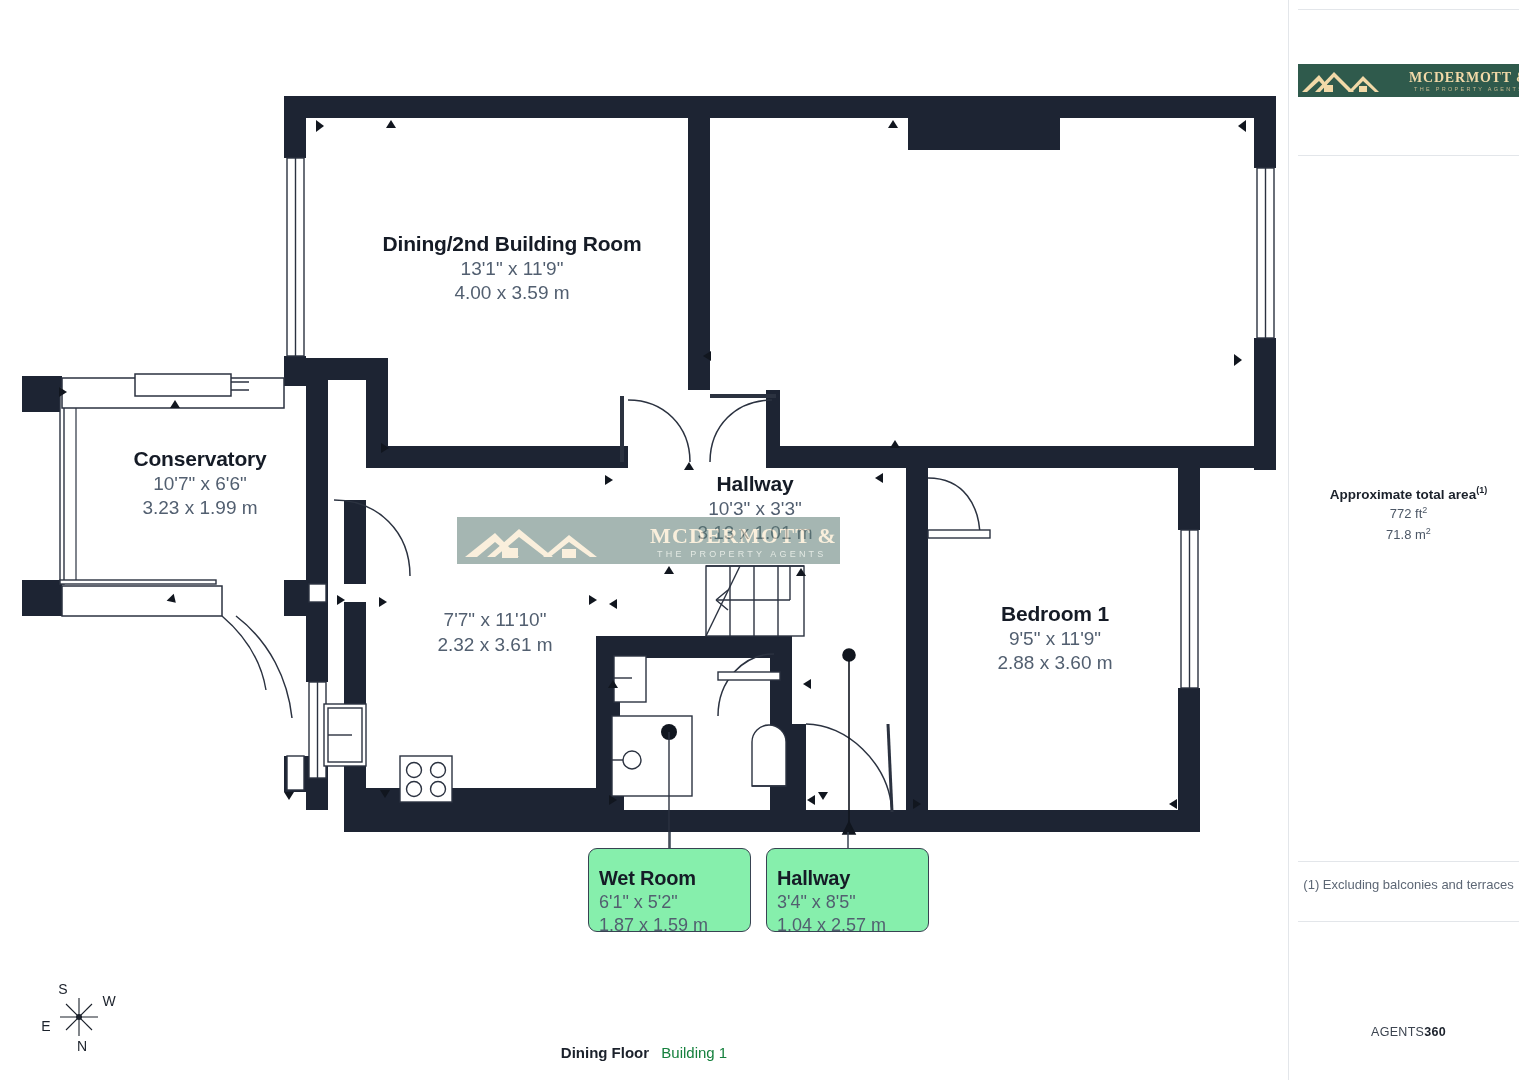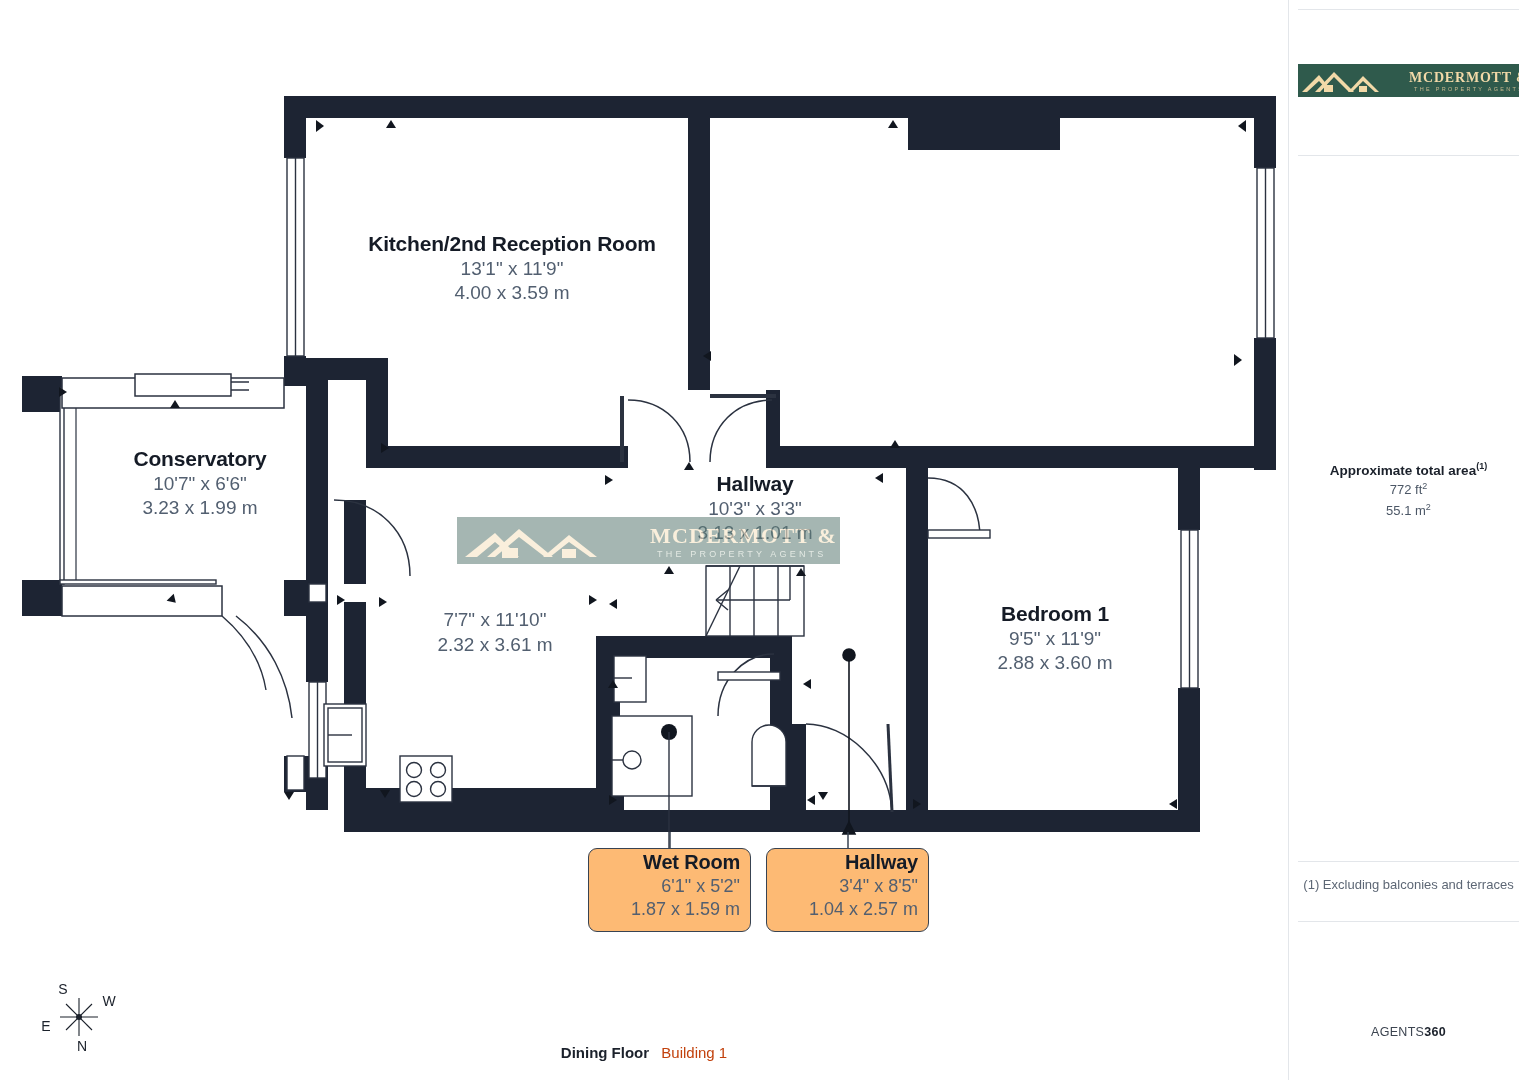--- a/index.html
+++ b/index.html
@@ -48,23 +48,23 @@
     color: #525f70;
     line-height: 1.3;
     font-weight: 400;
   }
 
   
   .callout {
     position: absolute;
     border: 1.6px solid #384352;
     border-radius: 9px;
-    background: #fdba74;
-    text-align: right;
-    padding: 2px 10px 9px 10px;
+    background: #86efac;
+    text-align: left;
+    padding: 18px 10px 9px 10px;
     box-sizing: border-box;
   }
   .callout .room-name { font-size: 20px; }
   .callout .room-dim { font-size: 18px; }
 
   
   #watermark {
     position: absolute;
     left: 457px; top: 517px;
     width: 383px; height: 47px;
@@ -78,21 +78,21 @@
 
   
   #floor-caption {
     position: absolute;
     left: 0; top: 1044px;
     width: 1288px;
     text-align: center;
     font-size: 15px;
   }
   #floor-caption .fc-floor { font-weight: bold; color: #1b212b; }
-  #floor-caption .fc-building { color: #c2410c; margin-left: 8px; }
+  #floor-caption .fc-building { color: #15803d; margin-left: 8px; }
 
   
   #side-panel {
     position: absolute;
     left: 1288px; top: 0;
     width: 239px;
     height: 1080px;
     background: #ffffff;
     border-left: 1px solid #e3e6ea;
     box-sizing: border-box;
@@ -119,20 +119,21 @@
     position: absolute;
     left: 9px; top: 460px;
     width: 221px;
     text-align: center;
   }
   #area-title {
     font-size: 13.5px;
     font-weight: bold;
     color: #1b212b;
     line-height: 1.4;
+    margin-top: 24px;
   }
   #area-title sup { font-size: 9px; font-weight: bold; }
   .area-value {
     font-size: 13px;
     color: #4c5766;
     line-height: 1.55;
   }
   .area-value sup { font-size: 9px; }
 
   #footnote {
@@ -370,21 +371,21 @@
         <path d="M843,834 l12,0 l-6,-12 Z"></path>
       </g>
 
       <g stroke="#384352" stroke-width="1.5">
         <line x1="670" y1="832" x2="670" y2="848"></line>
         <line x1="848" y1="832" x2="848" y2="848"></line>
       </g>
     </svg>
 
     <div class="room-label" style="left:352px; top:232px; width:320px;">
-      <div class="room-name">Kitchen/2nd Reception Room</div>
+      <div class="room-name">Dining/2nd Building Room</div>
       <div class="room-dim">13'1" x 11'9"</div>
       <div class="room-dim">4.00 x 3.59 m</div>
     </div>
 
 
     <div class="room-label" style="left:70px; top:447px; width:260px;">
       <div class="room-name">Conservatory</div>
       <div class="room-dim">10'7" x 6'6"</div>
       <div class="room-dim">3.23 x 1.99 m</div>
     </div>
@@ -472,19 +473,19 @@
           <rect x="61" y="22" width="8" height="6"></rect>
         </g>
         <text x="111" y="18" font-family="Liberation Serif, serif" font-size="14" font-weight="bold" fill="#f2d9a8" letter-spacing="0.8">MCDERMOTT &amp; CO</text>
         <text x="116" y="27" font-family="Liberation Sans, sans-serif" font-size="5.5" fill="#c9b98f" letter-spacing="2.3">THE PROPERTY AGENTS</text>
       </svg>
     </div>
 
     <div id="area-block">
       <div id="area-title"><span>Approximate total area</span><sup>(1)</sup></div>
       <div class="area-value"><span>772 ft</span><sup>2</sup></div>
-      <div class="area-value"><span>55.1 m</span><sup>2</sup></div>
+      <div class="area-value"><span>71.8 m</span><sup>2</sup></div>
     </div>
 
     <div id="footnote">(1) Excluding balconies and terraces</div>
     <div id="giraffe"><span>AGENTS</span><b>360</b></div>
   </div>
 </div>
 
 </body></html>

